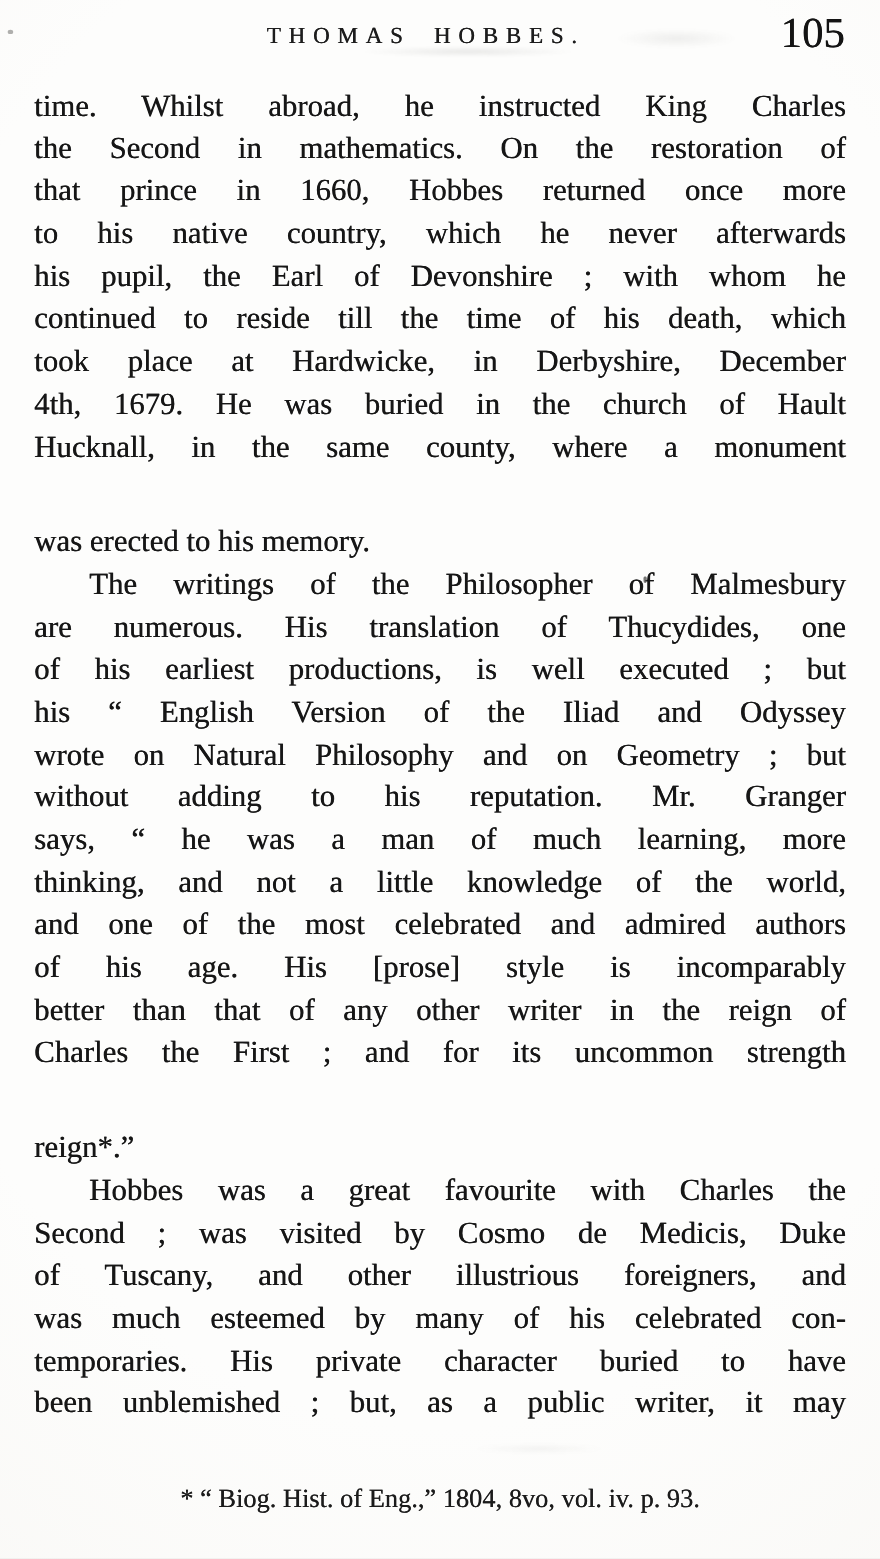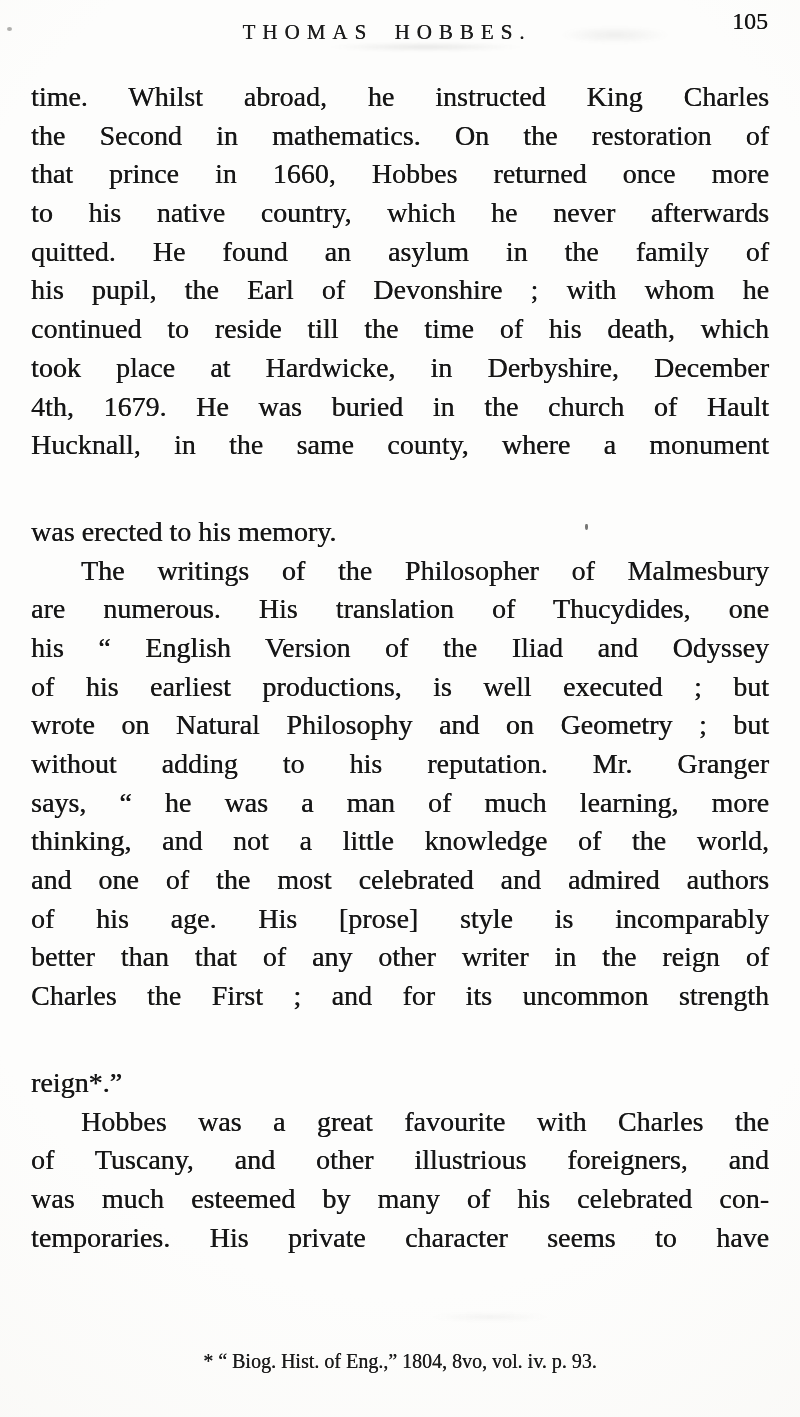--- a/index.html
+++ b/index.html
@@ -32,21 +32,21 @@
     font-size: 21px;
     letter-spacing: 7px;
     word-spacing: 9px;
     color: #1d1d1d;
     text-shadow: 0.3px 0 0 #1d1d1d;
   }
   .page-number {
     position: absolute;
     top: 8px;
     right: 32px;
-    font-size: 24px;
+    font-size: 39px;
     color: #141414;
     text-shadow: 0.3px 0 0 #141414;
   }
 
   
   .body-text {
     position: absolute;
     top: 78px;
     left: 31px;
     width: 738px;
@@ -64,21 +64,21 @@
   .ln.ind { text-indent: 50px; }
   .ln.end { text-align-last: left; margin-top: 48px; }
 
   
   .footnote {
     position: absolute;
     top: 1350px;
     left: 0;
     width: 800px;
     text-align: center;
-    font-size: 20px;
+    font-size: 24px;
     color: #1b1b1b;
     text-shadow: 0.25px 0 0 #2a2a2a;
   }
 
   
   .artifact { position: absolute; pointer-events: none; }
   .speck-topleft {
     top: 27px; left: 7px;
     width: 5px; height: 4px;
     background: #8f8f8c;
@@ -119,50 +119,51 @@
   <div class="running-title">THOMAS HOBBES.</div>
   <div class="page-number">105</div>
 
   <div class="body-text">
 
     <div class="para">
       <div class="ln">time. Whilst abroad, he instructed King Charles</div>
       <div class="ln">the Second in mathematics. On the restoration of</div>
       <div class="ln">that prince in 1660, Hobbes returned once more</div>
       <div class="ln">to his native country, which he never afterwards</div>
-      <div class="ln">quitted. He found an asylum in the family of</div>
       <div class="ln">his pupil, the Earl of Devonshire ; with whom he</div>
       <div class="ln">continued to reside till the time of his death, which</div>
       <div class="ln">took place at Hardwicke, in Derbyshire, December</div>
       <div class="ln">4th, 1679. He was buried in the church of Hault</div>
       <div class="ln">Hucknall, in the same county, where a monument</div>
       <div class="ln end">was erected to his memory.</div>
     </div>
 
     <div class="para">
       <div class="ln ind">The writings of the Philosopher of Malmesbury</div>
       <div class="ln">are numerous. His translation of Thucydides, one</div>
+      <div class="ln">of his earliest productions, is well executed ; but</div>
       <div class="ln">his “ English Version of the Iliad and Odyssey</div>
-      <div class="ln">of his earliest productions, is well executed ; but</div>
       <div class="ln">wrote on Natural Philosophy and on Geometry ; but</div>
       <div class="ln">without adding to his reputation. Mr. Granger</div>
       <div class="ln">says, “ he was a man of much learning, more</div>
       <div class="ln">thinking, and not a little knowledge of the world,</div>
       <div class="ln">and one of the most celebrated and admired authors</div>
       <div class="ln">of his age. His [prose] style is incomparably</div>
       <div class="ln">better than that of any other writer in the reign of</div>
       <div class="ln">Charles the First ; and for its uncommon strength</div>
       <div class="ln end">reign*.”</div>
     </div>
 
     <div class="para">
       <div class="ln ind">Hobbes was a great favourite with Charles the</div>
+      <div class="ln">Second ; was visited by Cosmo de Medicis, Duke</div>
       <div class="ln">of Tuscany, and other illustrious foreigners, and</div>
       <div class="ln">was much esteemed by many of his celebrated con-</div>
-      <div class="ln">temporaries. His private character seems to have</div>
+      <div class="ln">temporaries. His private character buried to have</div>
+      <div class="ln">been unblemished ; but, as a public writer, it may</div>
     </div>
 
   </div>
 
   <div class="footnote">* “ Biog. Hist. of Eng.,” 1804, 8vo, vol. iv. p. 93.</div>
 
   <div class="artifact speck-topleft"></div>
   <div class="artifact smudge-under-title"></div>
   <div class="artifact smudge-right-of-title"></div>
   <div class="artifact speck-philosopher"></div>

